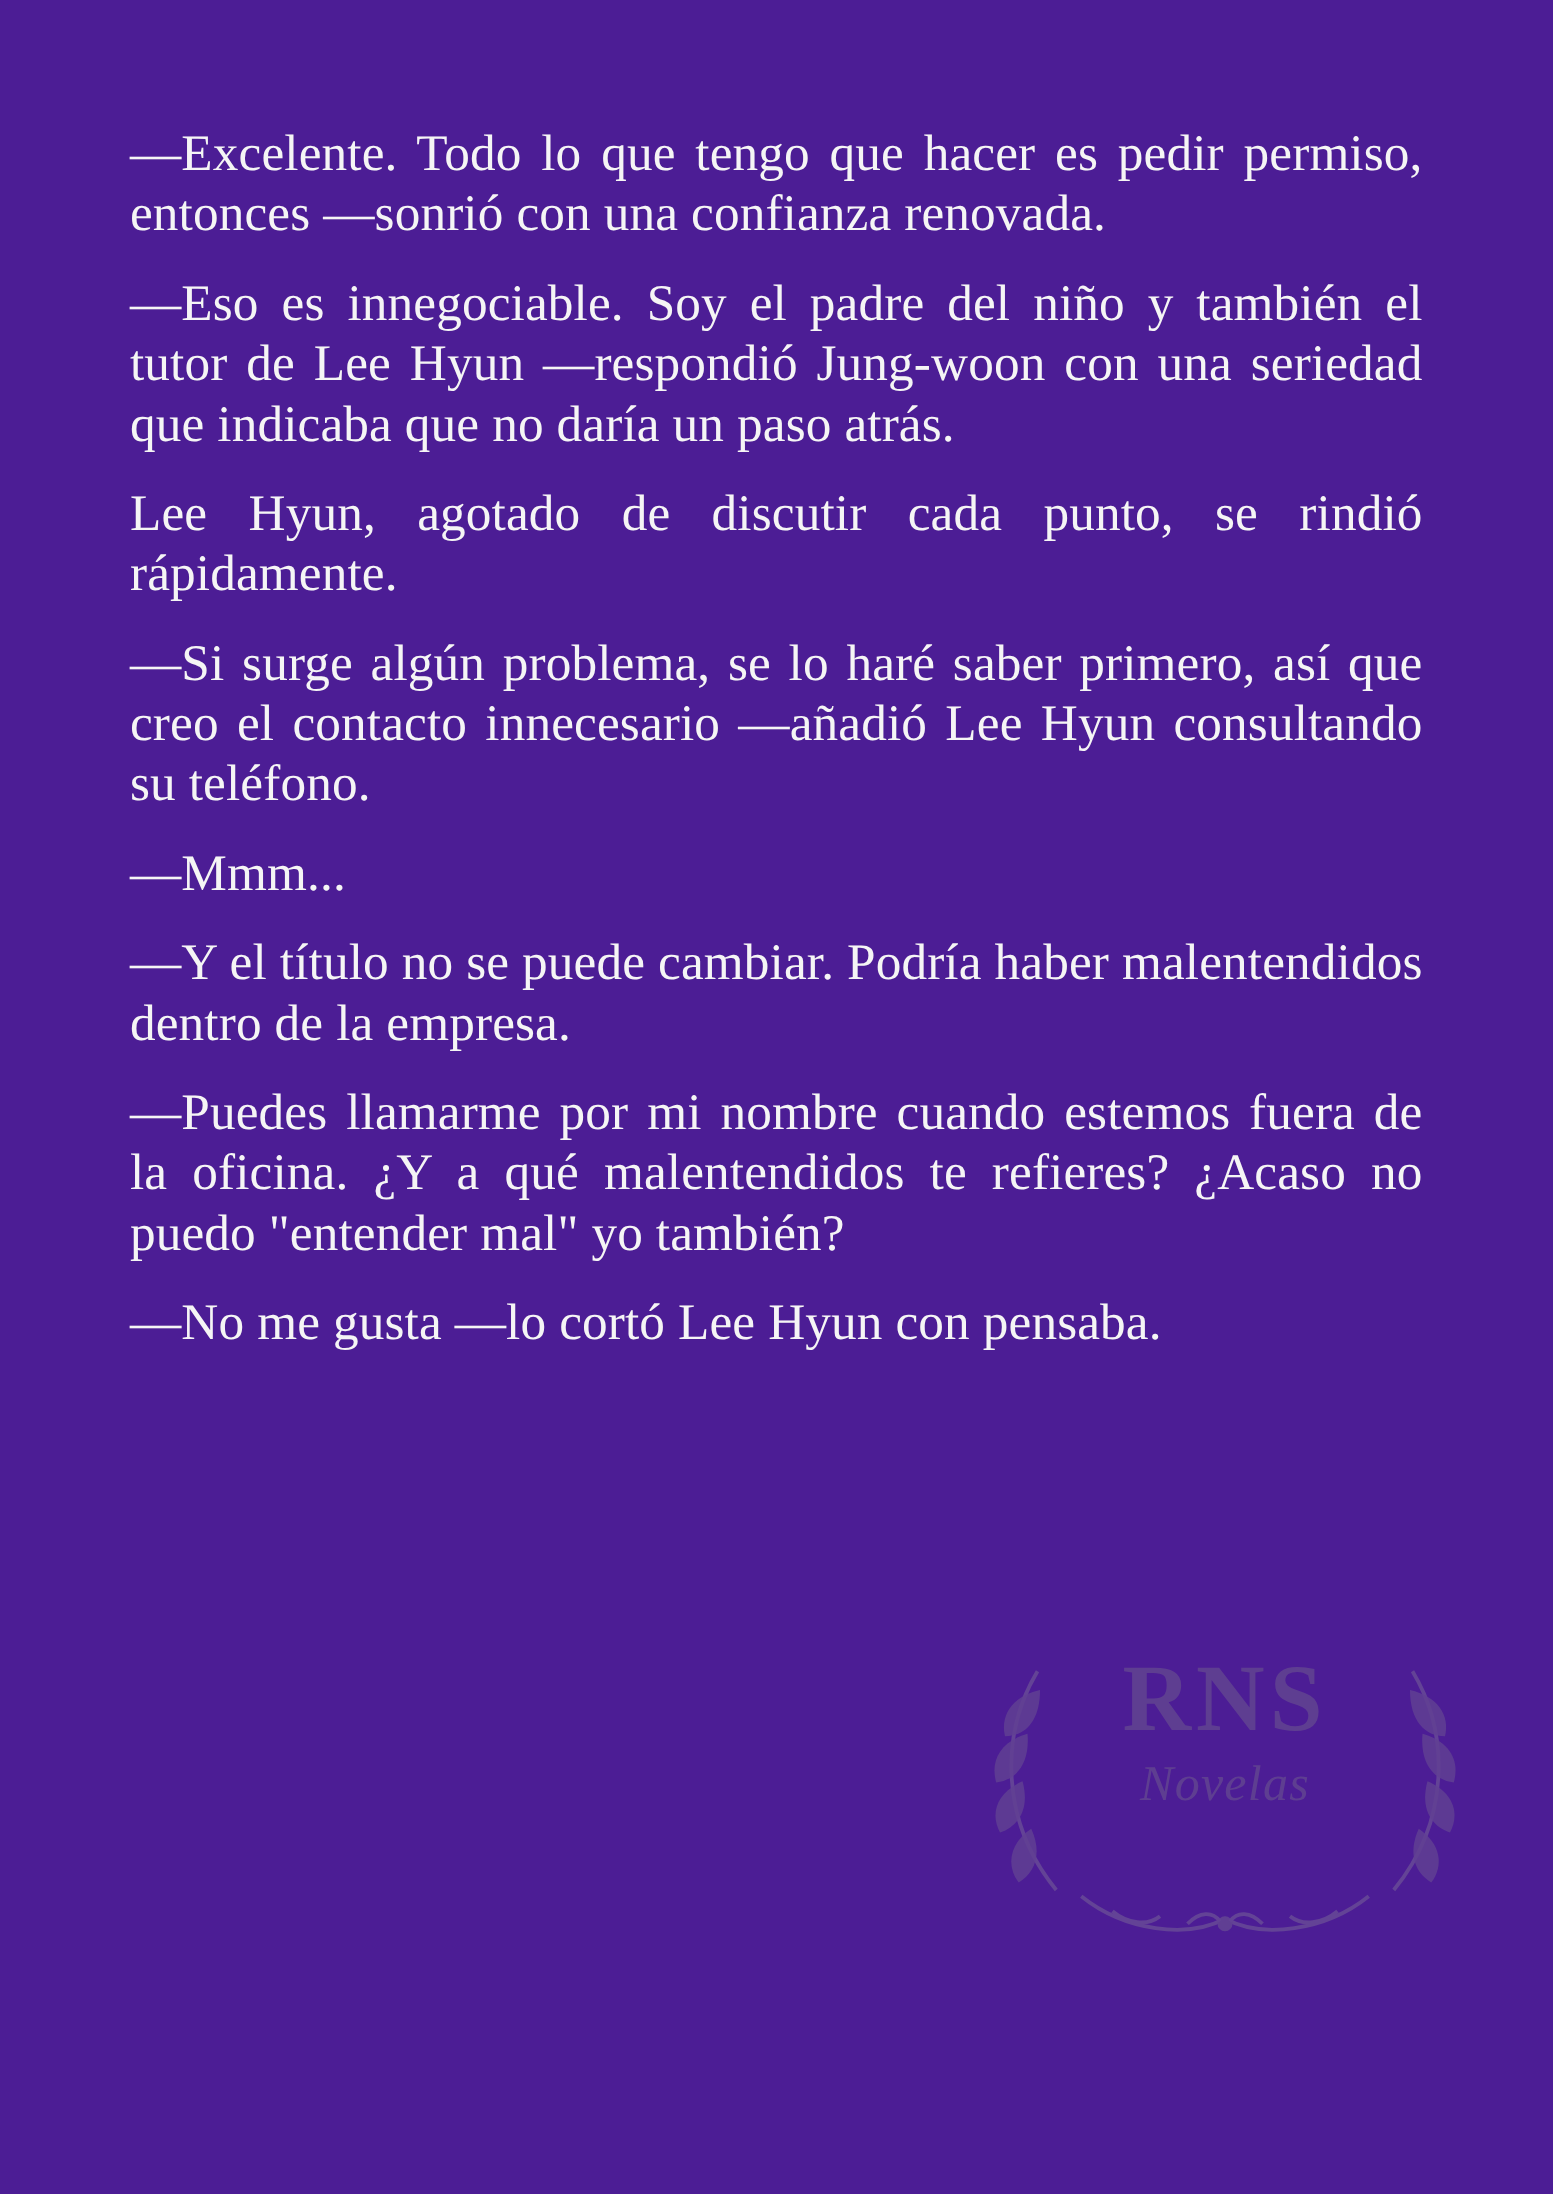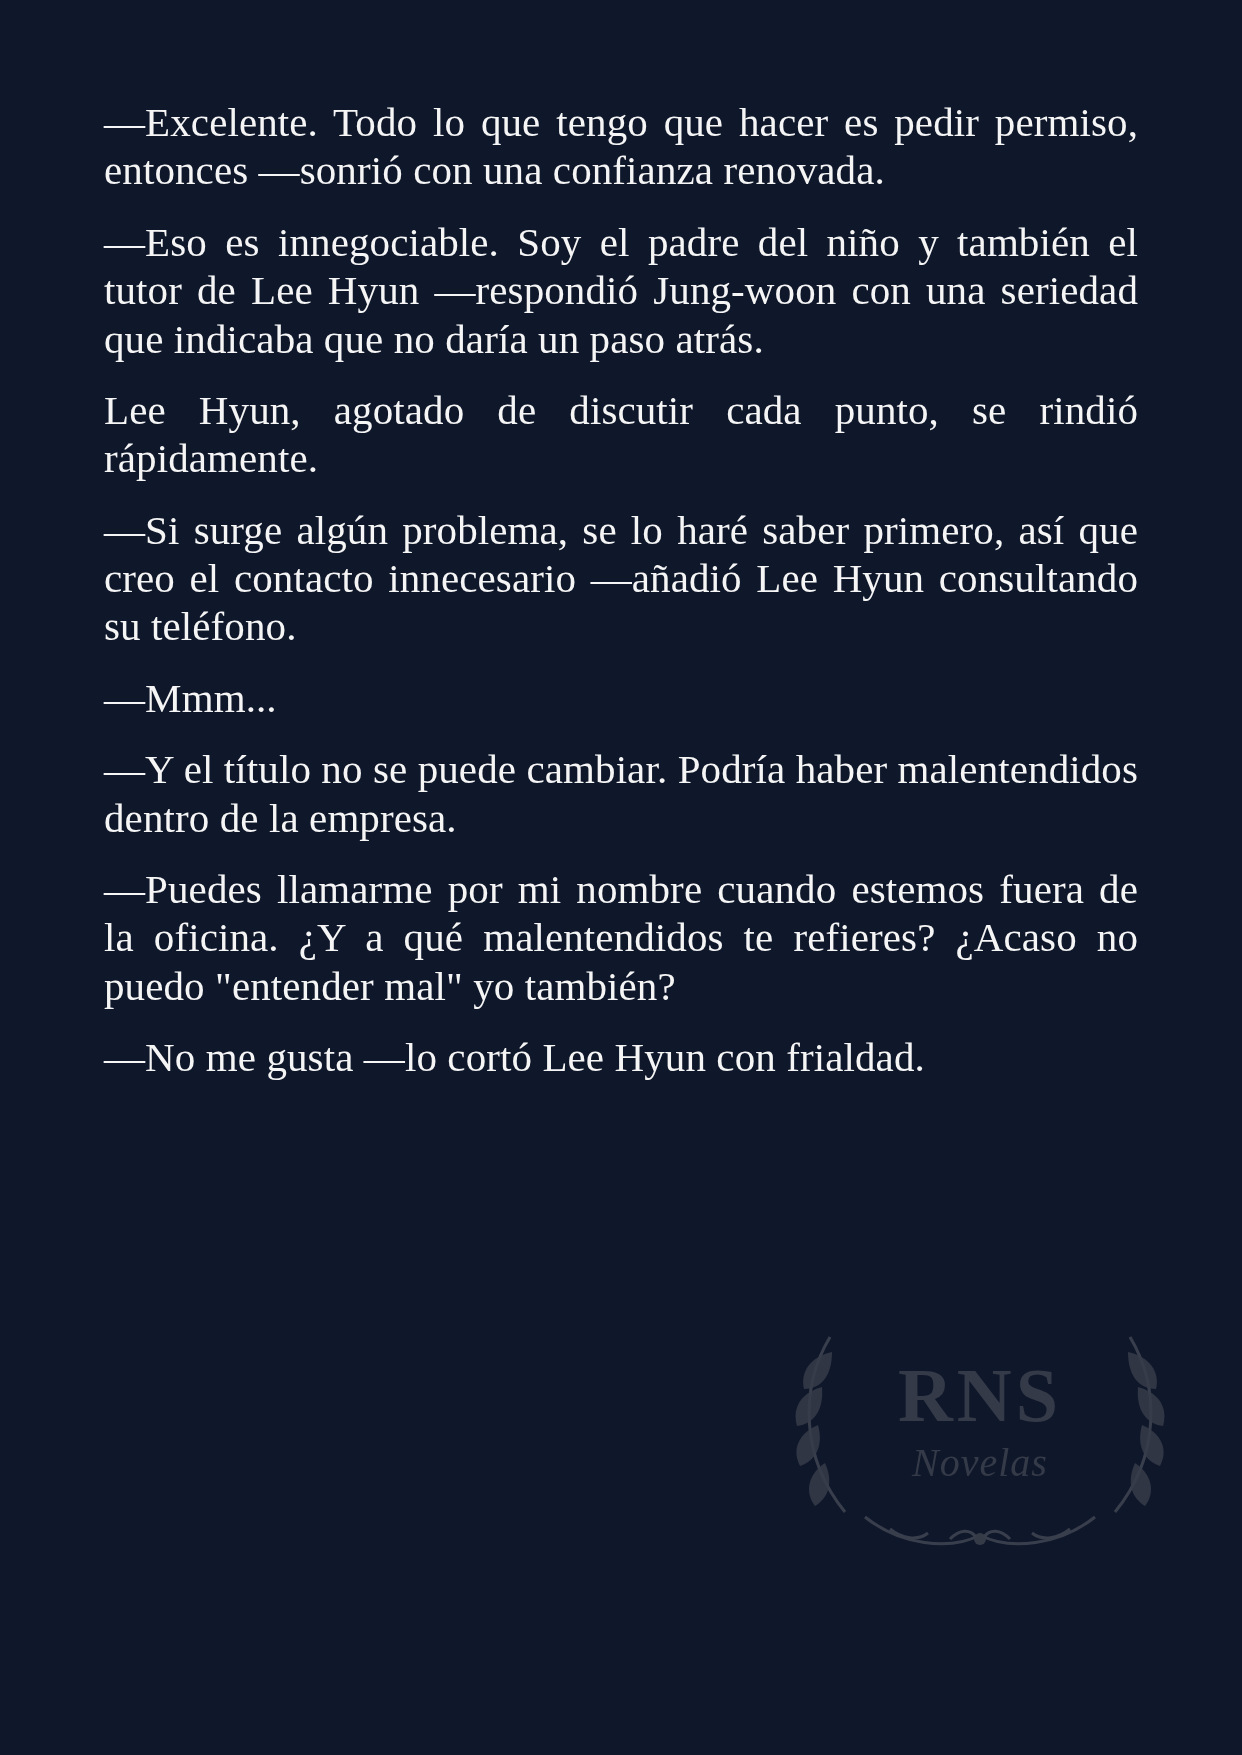--- a/index.html
+++ b/index.html
@@ -15,21 +15,21 @@
     font-family: "Liberation Serif", "DejaVu Serif", serif;
     color: #f2f2f2;
   }
 
   .page {
     position: absolute;
     top: 0;
     left: 0;
     width: 1242px;
     height: 1755px;
-    background: #0f172a;
+    background: #4c1d95;
   }
 
   .content {
     position: absolute;
     left: 104px;
     top: 98px;
     width: 1034px;
   }
 
   .para {
@@ -63,21 +63,20 @@
     display: block;
   }
   .wm-text {
     position: absolute;
     left: 0;
     top: 44px;
     width: 100%;
     text-align: center;
     color: #8d8d8d;
     pointer-events: none;
-    margin-top: 36px;
   }
   .wm-main {
     font-family: "Liberation Serif", "DejaVu Serif", serif;
     font-size: 76px;
     letter-spacing: 4px;
     line-height: 1;
     font-weight: 700;
     color: #8a8a8a;
   }
   .wm-sub {
@@ -95,21 +94,21 @@
 <div class="page">
 
   <div class="content">
     <p class="para">—Excelente. Todo lo que tengo que hacer es pedir permiso, entonces —sonrió con una confianza renovada.</p>
     <p class="para">—Eso es innegociable. Soy el padre del niño y también el tutor de Lee Hyun —respondió Jung-woon con una seriedad que indicaba que no daría un paso atrás.</p>
     <p class="para">Lee Hyun, agotado de discutir cada punto, se rindió rápidamente.</p>
     <p class="para">—Si surge algún problema, se lo haré saber primero, así que creo el contacto innecesario —añadió Lee Hyun consultando su teléfono.</p>
     <p class="para">—Mmm...</p>
     <p class="para">—Y el título no se puede cambiar. Podría haber malentendidos dentro de la empresa.</p>
     <p class="para">—Puedes llamarme por mi nombre cuando estemos fuera de la oficina. ¿Y a qué malentendidos te refieres? ¿Acaso no puedo "entender mal" yo también?</p>
-    <p class="para">—No me gusta —lo cortó Lee Hyun con frialdad.</p>
+    <p class="para">—No me gusta —lo cortó Lee Hyun con pensaba.</p>
   </div>
 
   <div class="watermark">
     <svg viewBox="0 0 420 290" xmlns="http://www.w3.org/2000/svg" aria-hidden="true">
       <g fill="none" stroke="#9a9a9a" stroke-width="3">
 
         <path d="M60 60 C30 110 30 180 75 235"></path>
         <path d="M62 75 C40 80 30 95 34 112 C50 112 62 100 62 75 Z" fill="#8f8f8f" stroke="none" opacity="0.85"></path>
         <path d="M52 110 C30 116 22 132 27 149 C43 147 54 134 52 110 Z" fill="#8f8f8f" stroke="none" opacity="0.85"></path>
         <path d="M48 148 C27 157 22 174 30 189 C45 184 54 170 48 148 Z" fill="#8f8f8f" stroke="none" opacity="0.85"></path>

